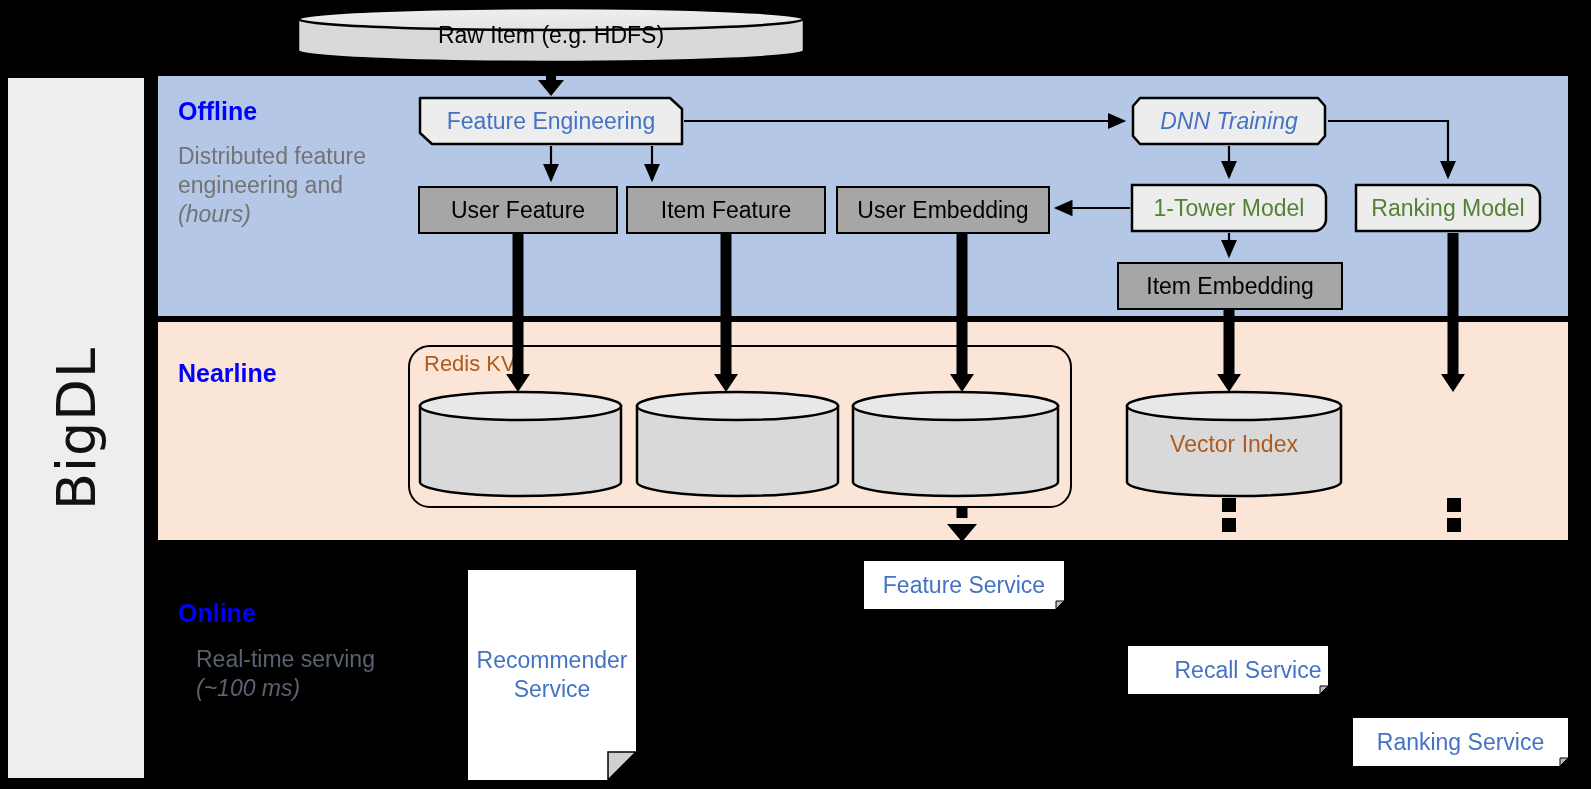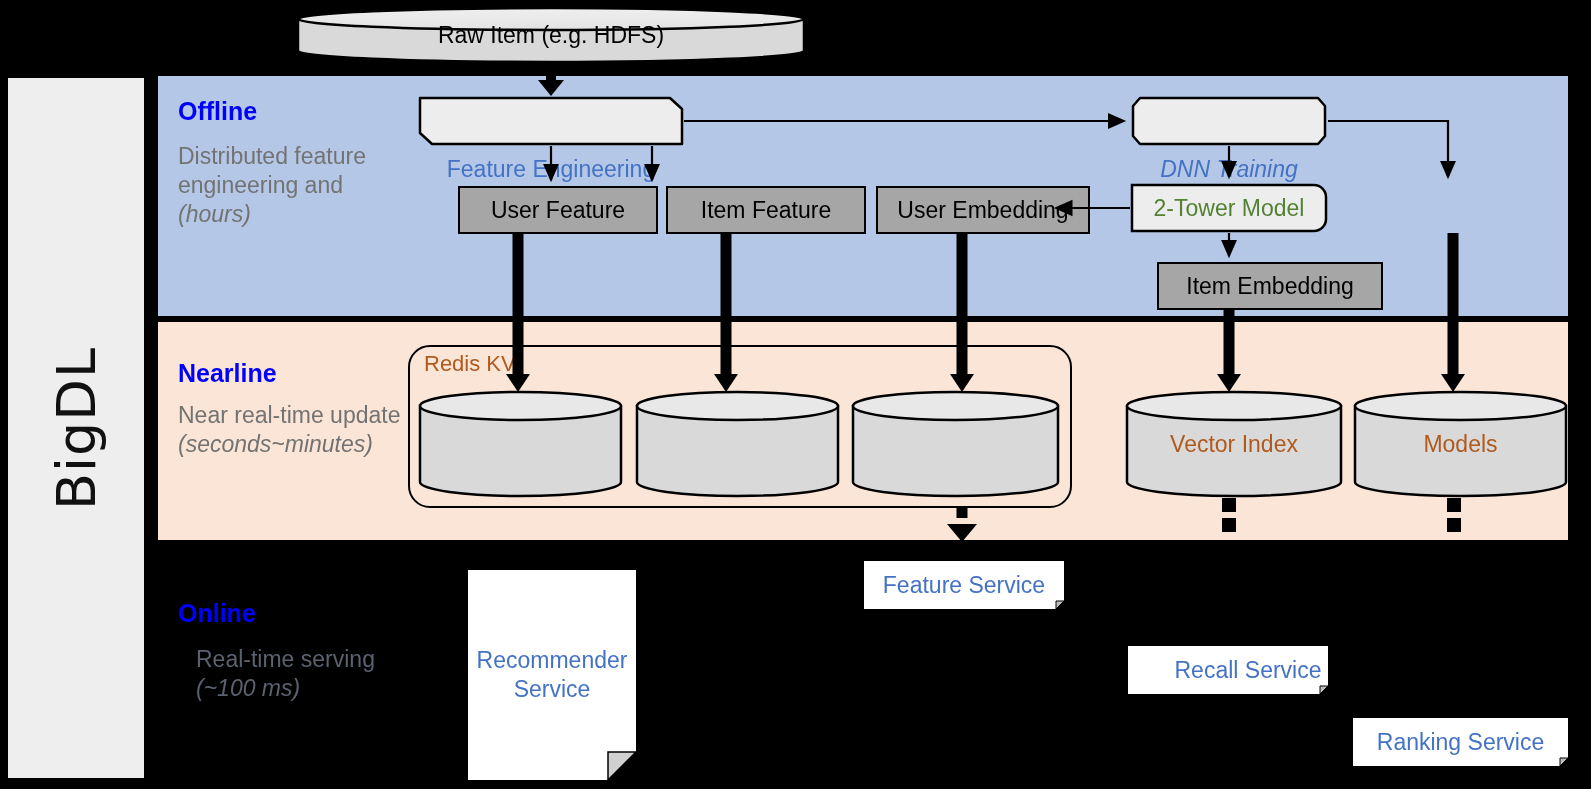--- a/index.html
+++ b/index.html
@@ -33,27 +33,27 @@
   #cap-on-title{left:178px;top:599px;}
   #cap-on-body{left:196px;top:645px;}
   #cap-on-title.online{color:#0000ff;}
   #cap-on-body.online{color:#5a6270;}
 
   
   .node{position:absolute;box-sizing:border-box;display:flex;
         align-items:center;justify-content:center;text-align:center;}
 
   
-  .box-grey{background:#a6a6a6;border:2.5px solid #000;color:#000;font-size:23px;margin-left:40px;}
+  .box-grey{background:#a6a6a6;border:2.5px solid #000;color:#000;font-size:23px;}
   .txt-blue{color:#4472c4;}
   .txt-green{color:#548235;}
   .flagwrap{position:absolute;}
   .flagwrap svg{position:absolute;left:0;top:0;}
   .flagwrap .lbl{position:absolute;left:0;top:0;width:100%;height:100%;
-      display:flex;align-items:center;justify-content:center;font-size:23px;margin-top:48px;}
+      display:flex;align-items:center;justify-content:center;font-size:23px;}
 
   
   .roundwrap{position:absolute;}
   .roundwrap svg{position:absolute;left:0;top:0;}
   .roundwrap .lbl{position:absolute;left:0;top:0;width:100%;height:100%;
       display:flex;align-items:center;justify-content:center;font-size:23px;}
 
   
   .cyl{position:absolute;}
   .cyl svg{position:absolute;left:0;top:0;}
@@ -89,21 +89,20 @@
   <div id="bigdl-rail">
     <div id="bigdl-label">
       <span id="bigdl-text">BigDL</span>
     </div>
   </div>
 
   <div class="cap-title" id="cap-off-title">Offline</div>
   <div class="cap-body" id="cap-off-body"><span>Distributed feature engineering and </span><i>(hours)</i></div>
 
   <div class="cap-title" id="cap-near-title">Nearline</div>
-  <div class="cap-body" id="cap-near-body"><span>Near real-time update </span><i>(seconds~minutes)</i></div>
 
   <div class="cap-title online" id="cap-on-title">Online</div>
   <div class="cap-body online" id="cap-on-body"><span>Real-time serving </span><i>(~100 ms)</i></div>
 
   <div class="cyl" style="left:296px;top:6px;width:510px;height:58px;">
     <svg width="510" height="58" viewBox="0 0 510 58">
       <defs>
         <linearGradient id="cylTop" x1="0" y1="0" x2="0" y2="1">
           <stop offset="0" stop-color="#efefef"></stop>
             <stop offset="1" stop-color="#e3e3e3"></stop>
@@ -139,23 +138,29 @@
     <span>User Embedding</span>
   </div>
   <div class="node box-grey" style="left:1117px;top:262px;width:226px;height:48px;">
     <span>Item Embedding</span>
   </div>
 
   <div class="roundwrap" style="left:1130px;top:183px;width:198px;height:50px;">
     <svg width="198" height="50" viewBox="0 0 198 50">
       <path d="M2,2 L184,2 A12,12 0 0 1 196,14 L196,36 A12,12 0 0 1 184,48 L2,48 Z" fill="#ededed" stroke="#000" stroke-width="2.5"></path>
     </svg>
-    <div class="lbl txt-green">2-Tower Model</div>
-  </div>
-
+    <div class="lbl txt-green">1-Tower Model</div>
+  </div>
+
+  <div class="roundwrap" style="left:1354px;top:183px;width:188px;height:50px;">
+    <svg width="188" height="50" viewBox="0 0 188 50">
+      <path d="M2,2 L174,2 A12,12 0 0 1 186,14 L186,36 A12,12 0 0 1 174,48 L2,48 Z" fill="#ededed" stroke="#000" stroke-width="2.5"></path>
+    </svg>
+    <div class="lbl txt-green">Ranking Model</div>
+  </div>
 
   <div id="redis-box"></div>
   <div id="redis-label">Redis KV</div>
 
   <div class="cyl" style="left:418px;top:390px;width:205px;height:108px;">
     <svg width="205" height="108" viewBox="0 0 205 108">
       <path d="M2,16 L2,92 A100.5,14 0 0 0 203,92 L203,16 Z" fill="#d9d9d9" stroke="#000" stroke-width="2.5"></path>
       <ellipse cx="102.5" cy="16" rx="100.5" ry="14" fill="#e8e8e8" stroke="#000" stroke-width="2.5"></ellipse>
     </svg>
     <div class="lbl"></div>
@@ -176,27 +181,20 @@
   </div>
 
   <div class="cyl cyl-brown" style="left:1125px;top:390px;width:218px;height:108px;">
     <svg width="218" height="108" viewBox="0 0 218 108">
       <path d="M2,16 L2,92 A107,14 0 0 0 216,92 L216,16 Z" fill="#d9d9d9" stroke="#000" stroke-width="2.5"></path>
       <ellipse cx="109" cy="16" rx="107" ry="14" fill="#e8e8e8" stroke="#000" stroke-width="2.5"></ellipse>
     </svg>
     <div class="lbl">Vector Index</div>
   </div>
 
-  <div class="cyl cyl-brown" style="left:1353px;top:390px;width:215px;height:108px;">
-    <svg width="215" height="108" viewBox="0 0 215 108">
-      <path d="M2,16 L2,92 A105.5,14 0 0 0 213,92 L213,16 Z" fill="#d9d9d9" stroke="#000" stroke-width="2.5"></path>
-      <ellipse cx="107.5" cy="16" rx="105.5" ry="14" fill="#e8e8e8" stroke="#000" stroke-width="2.5"></ellipse>
-    </svg>
-    <div class="lbl">Models</div>
-  </div>
 
   <div class="doc" style="left:864px;top:561px;width:200px;height:48px;">
     <svg width="200" height="48" viewBox="0 0 200 48">
       <path d="M0,0 L200,0 L200,40 L192,48 L0,48 Z" fill="#ffffff"></path>
       <path d="M200,40 L192,40 L192,48 Z" fill="#bdbdbd" stroke="#000" stroke-width="1"></path>
     </svg>
     <div class="lbl">Feature Service</div>
   </div>
 
   <div class="doc" style="left:468px;top:570px;width:168px;height:210px;">

